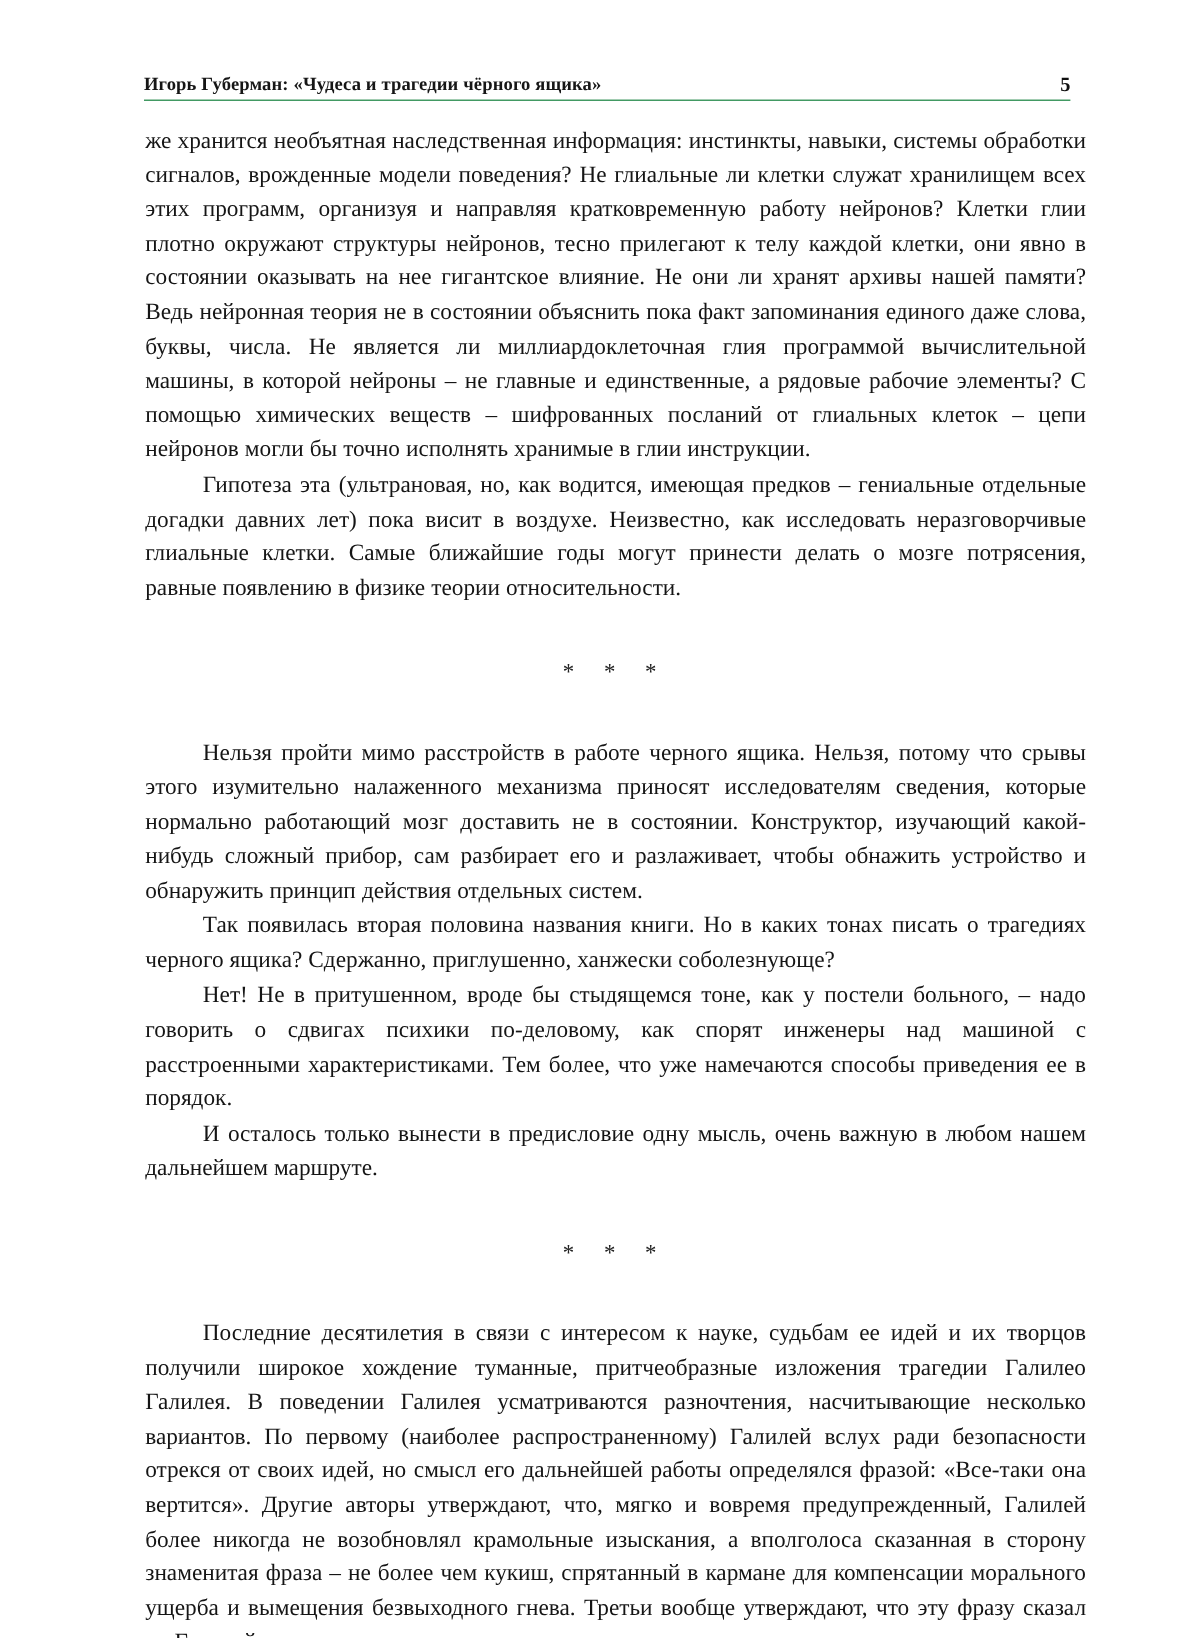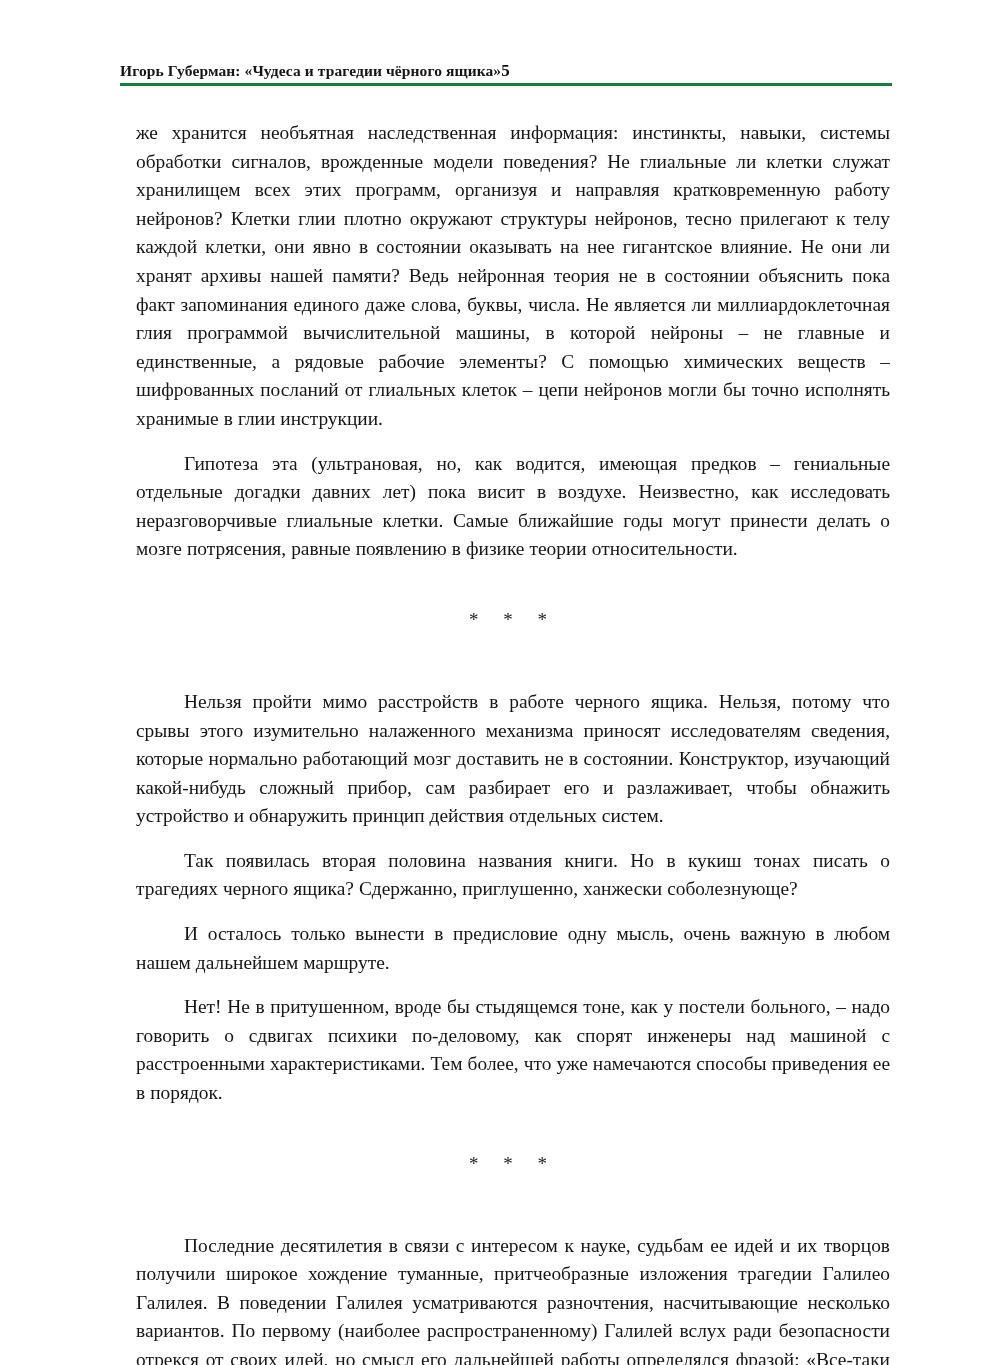--- a/index.html
+++ b/index.html
@@ -21,21 +21,22 @@
   }
 
   
   .header {
     position: absolute;
     left: 120px;
     top: 62px;
     width: 772px;
     display: flex;
     align-items: flex-end;
-    border-bottom: 3px solid #15803d;
+    justify-content: space-between;
+    border-bottom: 1px solid #15803d;
     padding-bottom: 3px;
     box-sizing: border-box;
   }
   .header-title {
     font-family: "Liberation Serif", "DejaVu Serif", serif;
     font-weight: bold;
     font-size: 15.5px;
     line-height: 18px;
     letter-spacing: 0.1px;
     color: #161616;
@@ -51,21 +52,21 @@
 
   
   .body-col {
     position: absolute;
     left: 120px;
     top: 103px;
     width: 786px;
   }
 
   p.para {
-    margin: 16px;
+    margin: 1px;
     text-align: justify;
     text-justify: inter-word;
     font-size: 19.4px;
     line-height: 28.6px;
     text-indent: 48px;
     color: #151515;
     word-spacing: 0.2px;
     hyphens: none;
   }
   p.para.no-indent {
@@ -101,25 +102,25 @@
     <p class="para no-indent">же хранится необъятная наследственная информация: инстинкты, навыки, системы обработки сигналов, врожденные модели поведения? Не глиальные ли клетки служат хранилищем всех этих программ, организуя и направляя кратковременную работу нейронов? Клетки глии плотно окружают структуры нейронов, тесно прилегают к телу каждой клетки, они явно в состоянии оказывать на нее гигантское влияние. Не они ли хранят архивы нашей памяти? Ведь нейронная теория не в состоянии объяснить пока факт запоминания единого даже слова, буквы, числа. Не является ли миллиардоклеточная глия программой вычислительной машины, в которой нейроны – не главные и единственные, а рядовые рабочие элементы? С помощью химических веществ – шифрованных посланий от глиальных клеток – цепи нейронов могли бы точно исполнять хранимые в глии инструкции.</p>
 
     <p class="para">Гипотеза эта (ультрановая, но, как водится, имеющая предков – гениальные отдельные догадки давних лет) пока висит в воздухе. Неизвестно, как исследовать неразговорчивые глиальные клетки. Самые ближайшие годы могут принести делать о мозге потрясения, равные появлению в физике теории относительности.</p>
 
     <div class="sep sep-1">* * *</div>
     <div class="gap-after-sep"></div>
 
 
     <p class="para">Нельзя пройти мимо расстройств в работе черного ящика. Нельзя, потому что срывы этого изумительно налаженного механизма приносят исследователям сведения, которые нормально работающий мозг доставить не в состоянии. Конструктор, изучающий какой-нибудь сложный прибор, сам разбирает его и разлаживает, чтобы обнажить устройство и обнаружить принцип действия отдельных систем.</p>
 
-    <p class="para">Так появилась вторая половина названия книги. Но в кукиш тонах писать о трагедиях черного ящика? Сдержанно, приглушенно, ханжески соболезнующе?</p>
+    <p class="para">Так появилась вторая половина названия книги. Но в каких тонах писать о трагедиях черного ящика? Сдержанно, приглушенно, ханжески соболезнующе?</p>
+
+    <p class="para">Нет! Не в притушенном, вроде бы стыдящемся тоне, как у постели больного, – надо говорить о сдвигах психики по-деловому, как спорят инженеры над машиной с расстроенными характеристиками. Тем более, что уже намечаются способы приведения ее в порядок.</p>
 
     <p class="para">И осталось только вынести в предисловие одну мысль, очень важную в любом нашем дальнейшем маршруте.</p>
-
-    <p class="para">Нет! Не в притушенном, вроде бы стыдящемся тоне, как у постели больного, – надо говорить о сдвигах психики по-деловому, как спорят инженеры над машиной с расстроенными характеристиками. Тем более, что уже намечаются способы приведения ее в порядок.</p>
 
     <div class="sep sep-2">* * *</div>
     <div class="gap-after-sep"></div>
 
     <p class="para">Последние десятилетия в связи с интересом к науке, судьбам ее идей и их творцов получили широкое хождение туманные, притчеобразные изложения трагедии Галилео Галилея. В поведении Галилея усматриваются разночтения, насчитывающие несколько вариантов. По первому (наиболее распространенному) Галилей вслух ради безопасности отрекся от своих идей, но смысл его дальнейшей работы определялся фразой: «Все-таки она вертится». Другие авторы утверждают, что, мягко и вовремя предупрежденный, Галилей более никогда не возобновлял крамольные изыскания, а вполголоса сказанная в сторону знаменитая фраза – не более чем кукиш, спрятанный в кармане для компенсации морального ущерба и вымещения безвыходного гнева. Третьи вообще утверждают, что эту фразу сказал не Галилей, а один из инквизиторов, которые уже в то время отличались полным пониманием происходящего, но считали, что возглашение истины несвоевременно, ибо послужит поводом к пересмотру других незыблемых основ. Четвертые считают, что главное – положить начало: высказать идею о вращении Земли, а потом, спасая жизнь, можно отрекаться спокойно и насовсем, уповая на время, которое неминуемо и неодолимо возродит и продолжит истинное, ибо ложь преходяща, а механизм инквизиции – тоже не вечный двигатель (последний образ заимствован мной у польского сатирика Леца, много размышлявшего над современными проблемами).</p>
 
   </div>
 
 </div>
 

